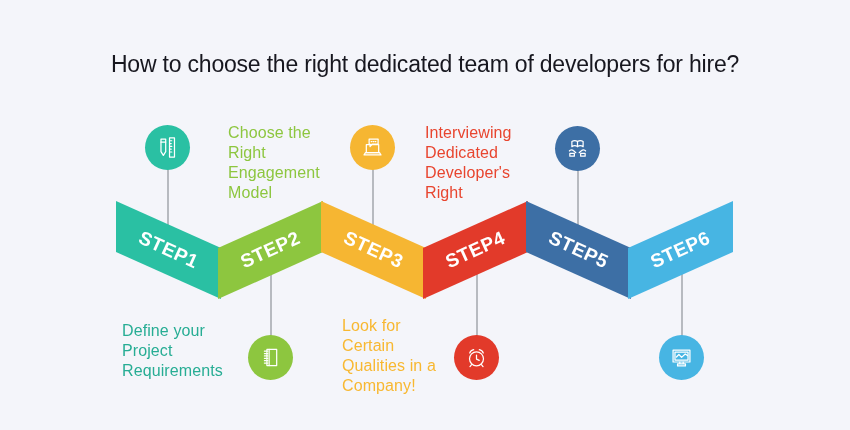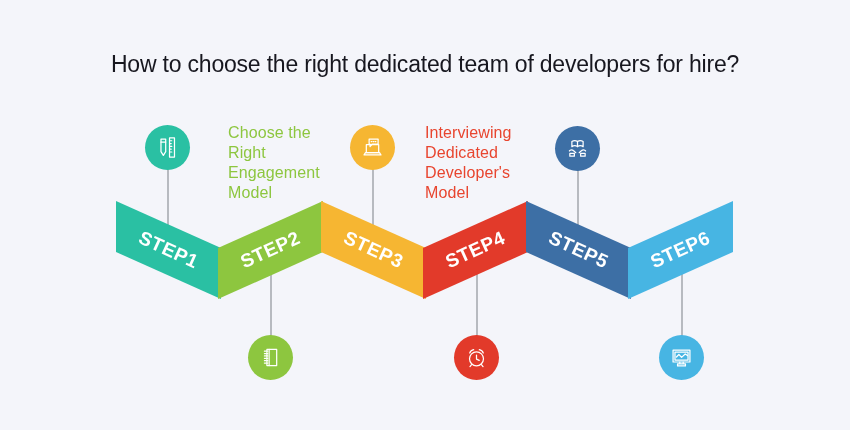--- a/index.html
+++ b/index.html
@@ -120,22 +120,29 @@
   </div>
   <div class="circ" style="left: 659px; top: 335px; --c: #47b5e3; --t: #45b4e4;">
     <svg width="27" height="27" viewBox="0 0 24 24" fill="none" stroke="#ffffff" stroke-width="1.1" stroke-linecap="round" stroke-linejoin="round">
       <path d="M4.5 5.5h15v10.5h-15z"></path>
         <path d="M6.2 7.2h11.6v7.1H6.2z"></path>
       <path d="M7.5 11.6l2.2-2.3 2.4 2.6 3.2-3 2 1.4"></path>
       <path d="M10.5 16v1.7M13.5 16v1.7M8.5 17.7h7v1.8h-7z"></path>
     </svg>
   </div>
 
+  <div class="desc-text" style="left: 122px; top: 321px; --c: #2ac0a3; --t: #27ad94;">Define your
+Project
+Requirements</div>
   <div class="desc-text" style="left: 228px; top: 123px; --c: #8dc63f; --t: #8dc63f;">Choose the
 Right
 Engagement
 Model</div>
+  <div class="desc-text" style="left: 342px; top: 316px; --c: #f6b632; --t: #f8b831;">Look for
+Certain
+Qualities in a
+Company!</div>
   <div class="desc-text" style="left: 425px; top: 123px; --c: #e23a2a; --t: #e8452f;">Interviewing
 Dedicated
 Developer's
-Model</div>
+Right</div>
 
 </div>
 
 </body></html>

